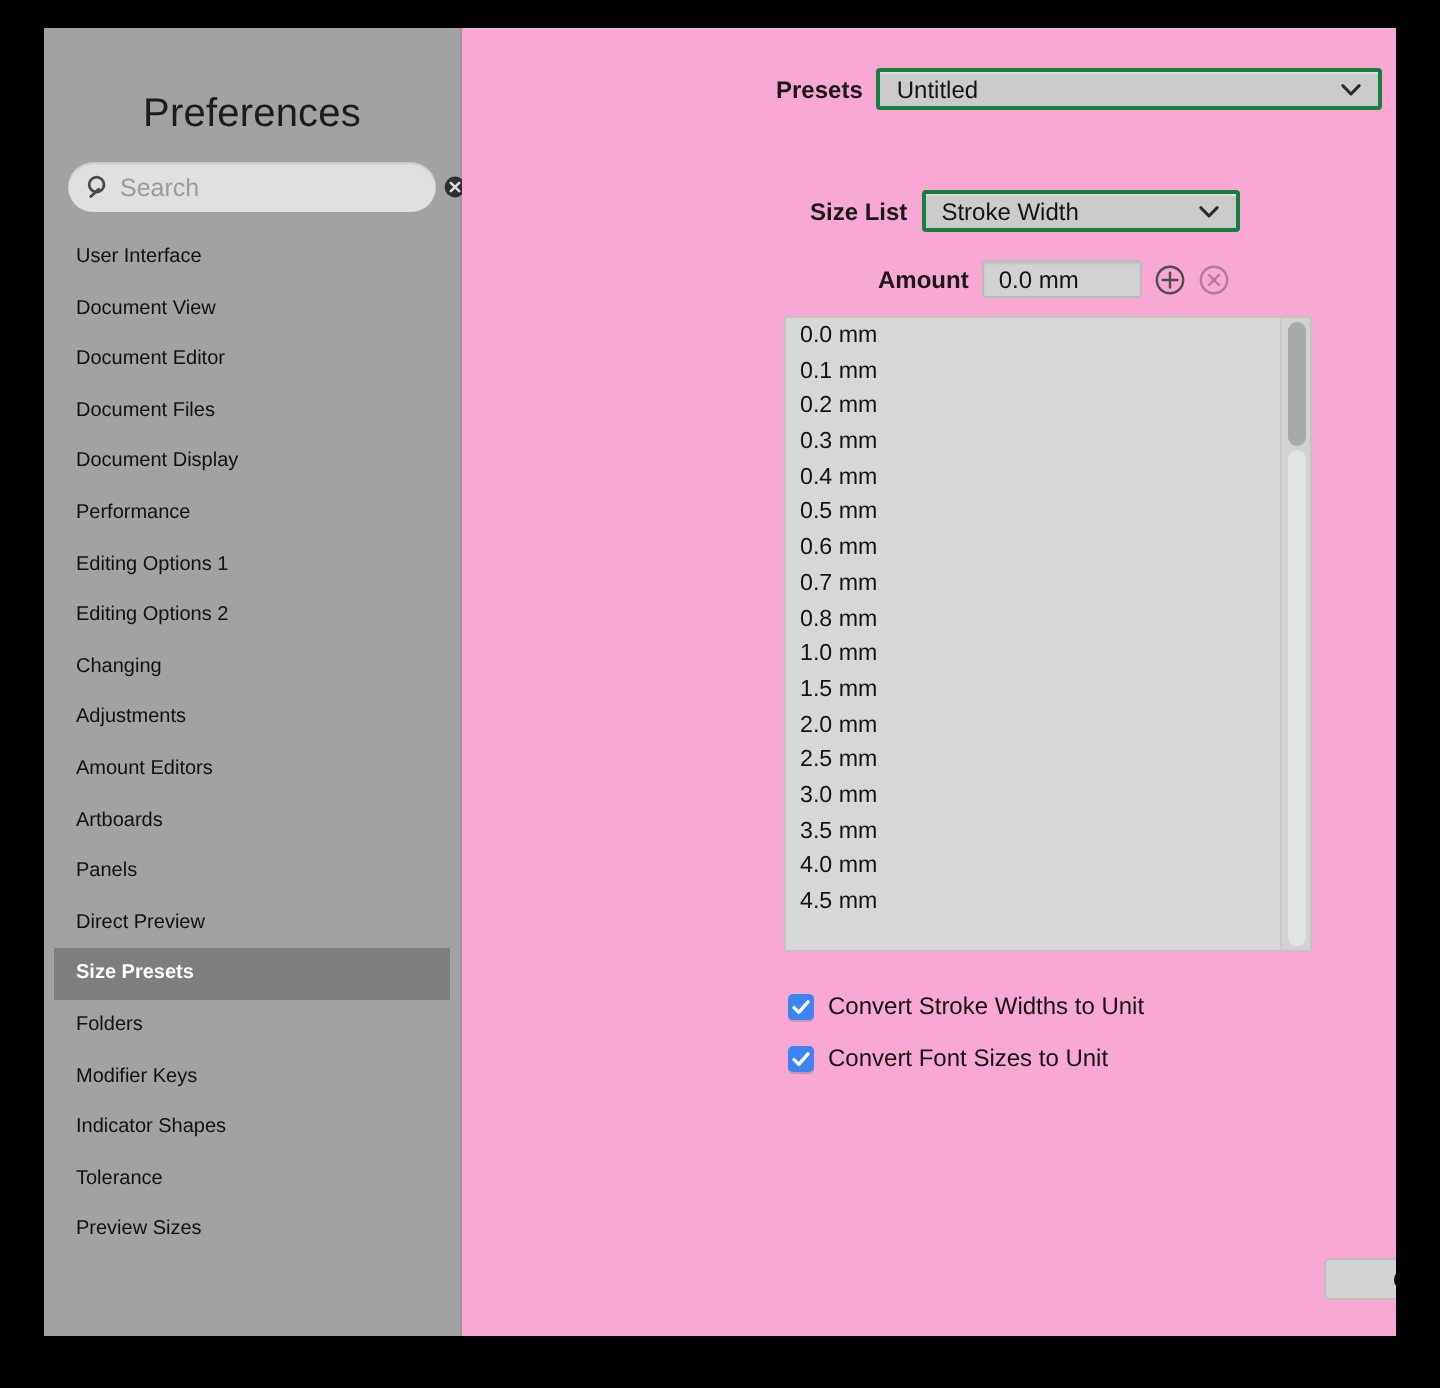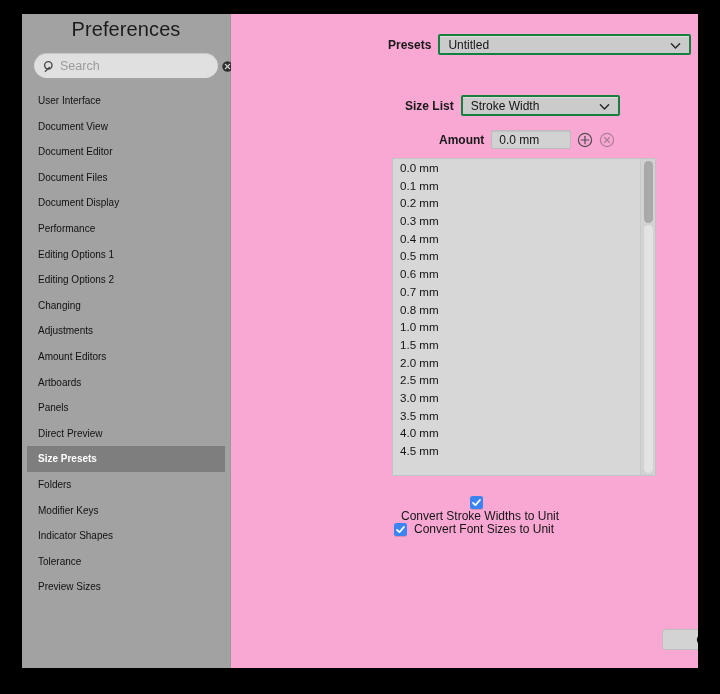--- a/index.html
+++ b/index.html
@@ -40,21 +40,21 @@
     border-right: 1px solid #9a9a9a;
     box-sizing: border-box;
     position: relative;
     flex: 0 0 209px;
   }
 
   .prefs-title {
     text-align: center;
     font-size: 20px;
     color: #1c1c1c;
-    padding-top: 4px;
+    padding-top: 32px;
     padding-bottom: 10px;
     letter-spacing: 0.1px;
     font-weight: 400;
   }
 
   .search-wrap {
     margin: 2px 12px 10px 12px;
     height: 25px;
     background: #e0e0e0;
     border-radius: 13px;
@@ -403,21 +403,21 @@
           <div class="list-item">3.5 mm</div>
           <div class="list-item">4.0 mm</div>
           <div class="list-item">4.5 mm</div>
         </div>
         <div class="scrollbar">
           <div class="track-rest"></div>
           <div class="thumb"></div>
         </div>
       </div>
 
-      <div class="checkrow" style="left:163px; top:482px;flex-direction:column;">
+      <div class="checkrow" style="left:163px; top:482px;">
         <span class="cbox">
           <svg width="13" height="13" viewBox="0 0 13 13">
             <polyline points="3,6.8 5.4,9.2 10,3.9" fill="none" stroke="#ffffff" stroke-width="1.7" stroke-linecap="round" stroke-linejoin="round"></polyline>
           </svg>
         </span>
         <span class="cblabel">Convert Stroke Widths to Unit</span>
       </div>
 
       <div class="checkrow" style="left:163px; top:508px;">
         <span class="cbox">

